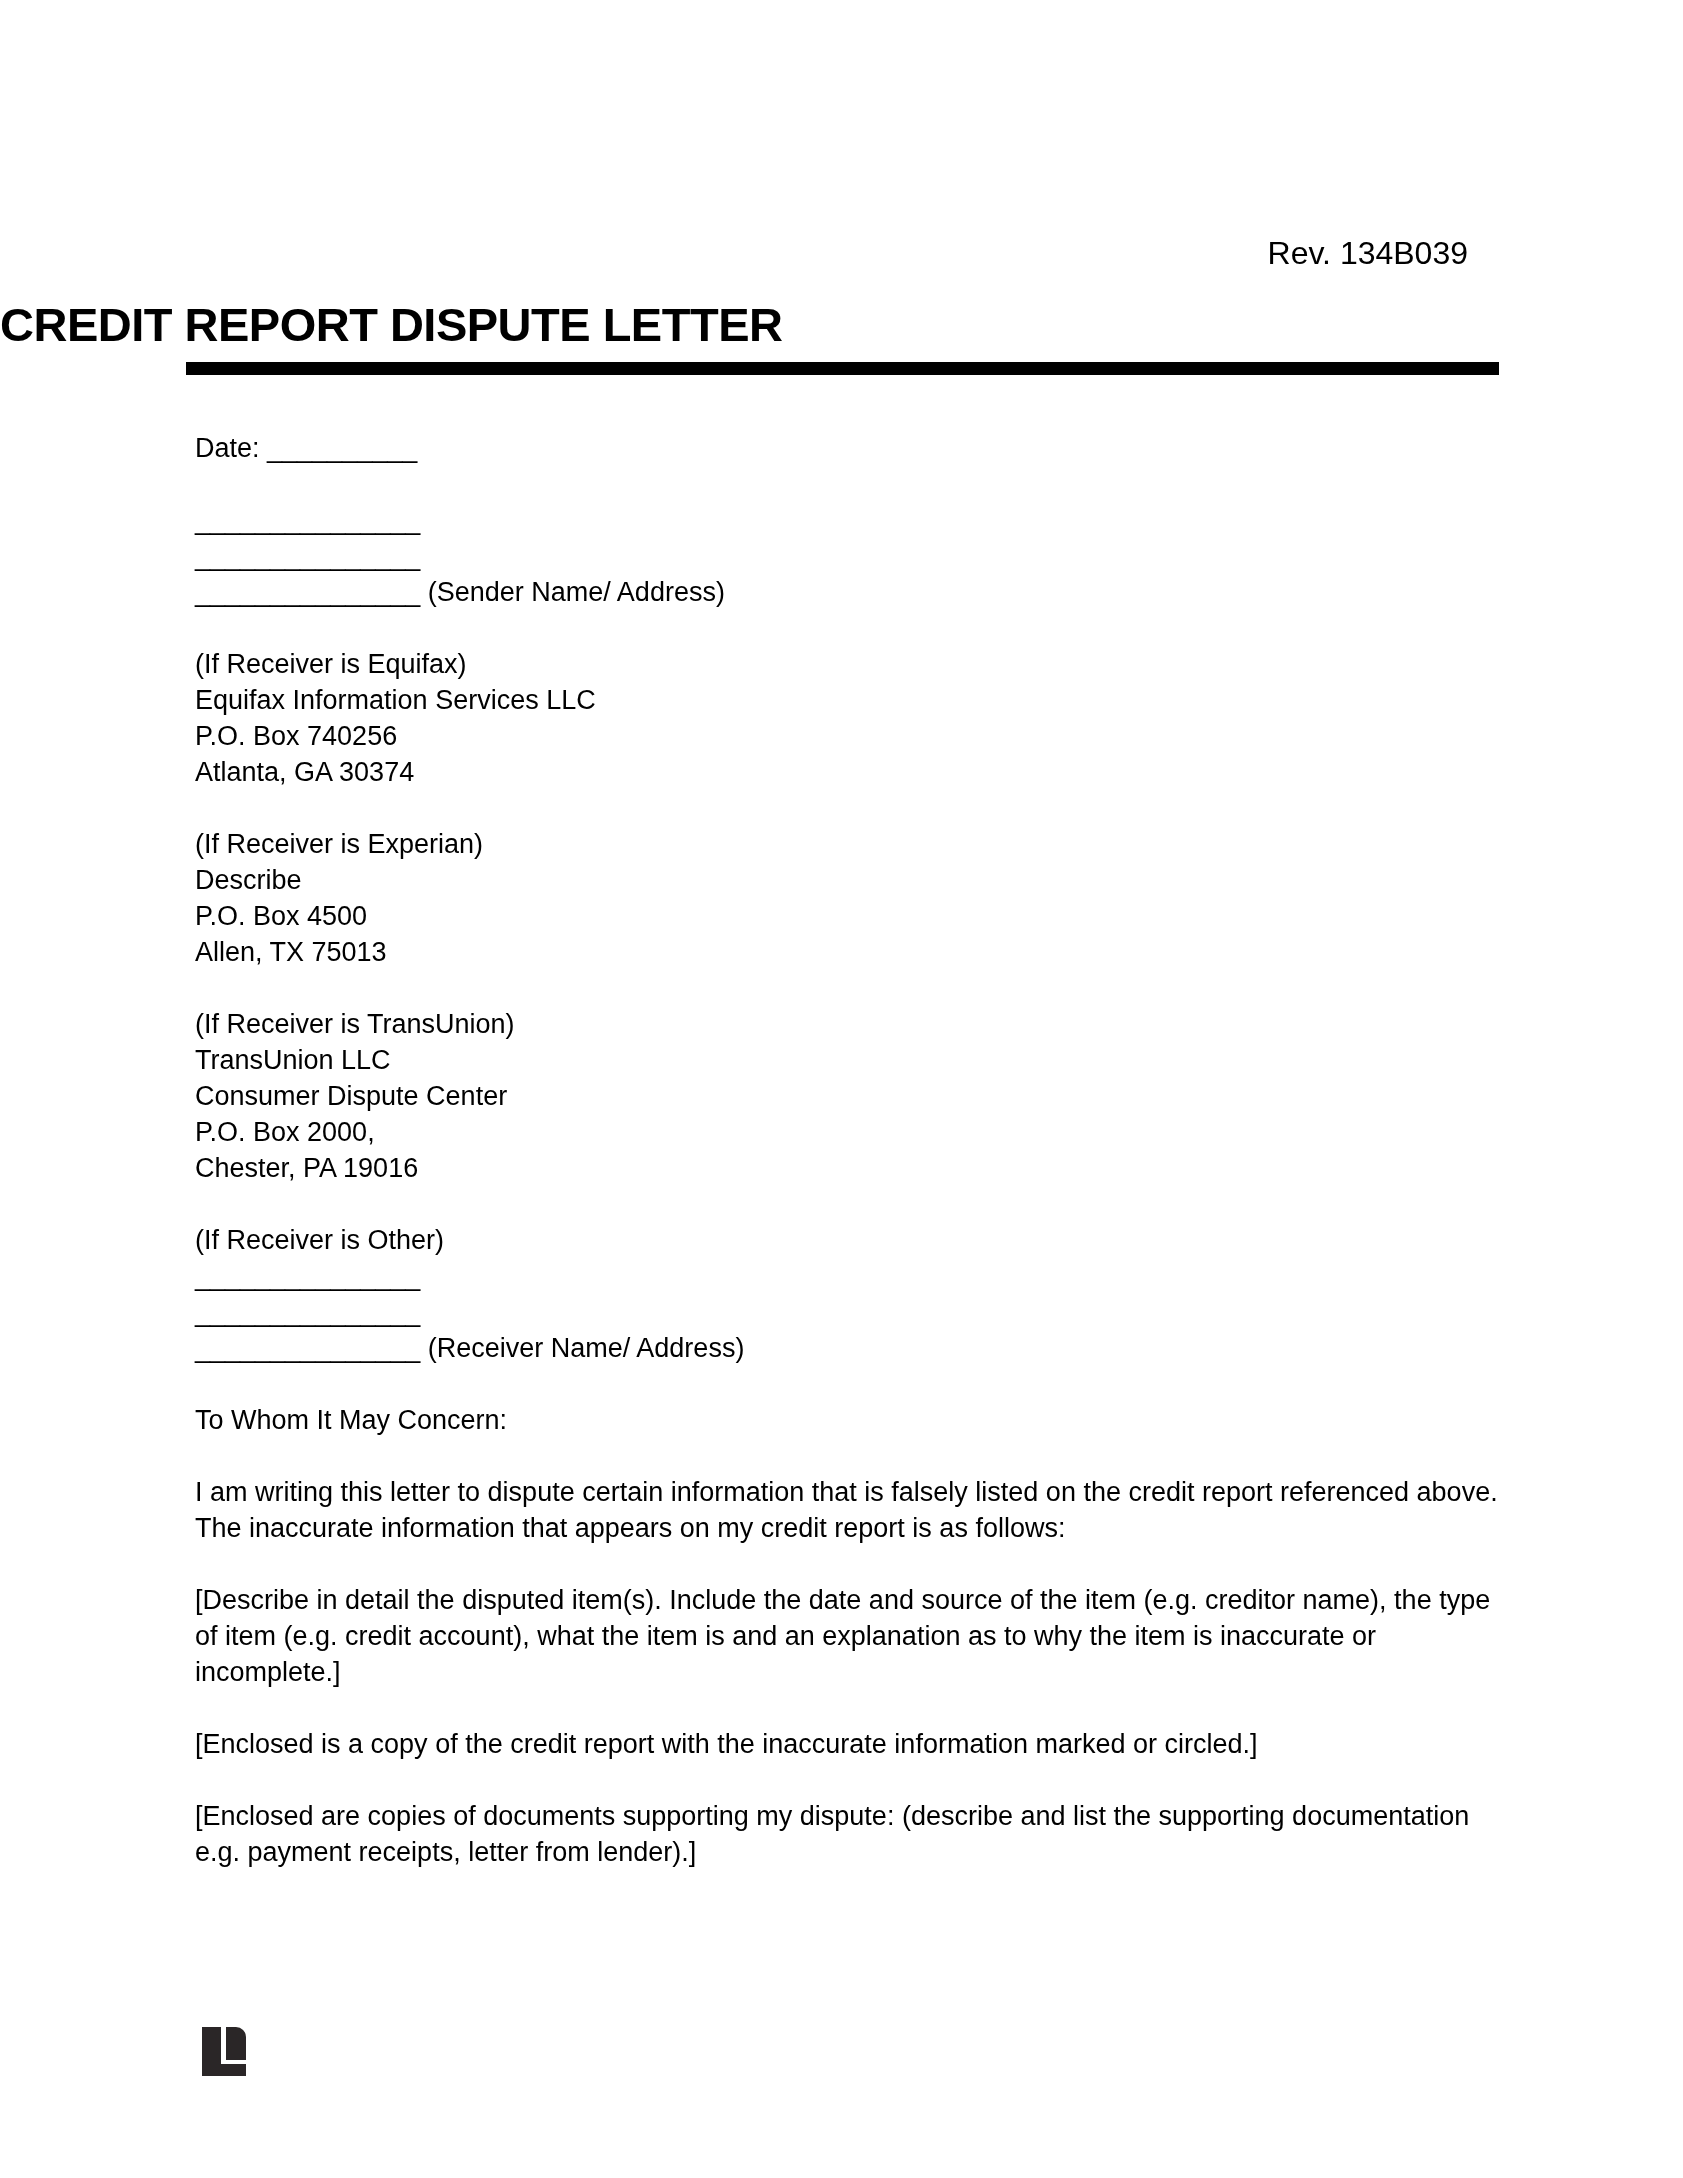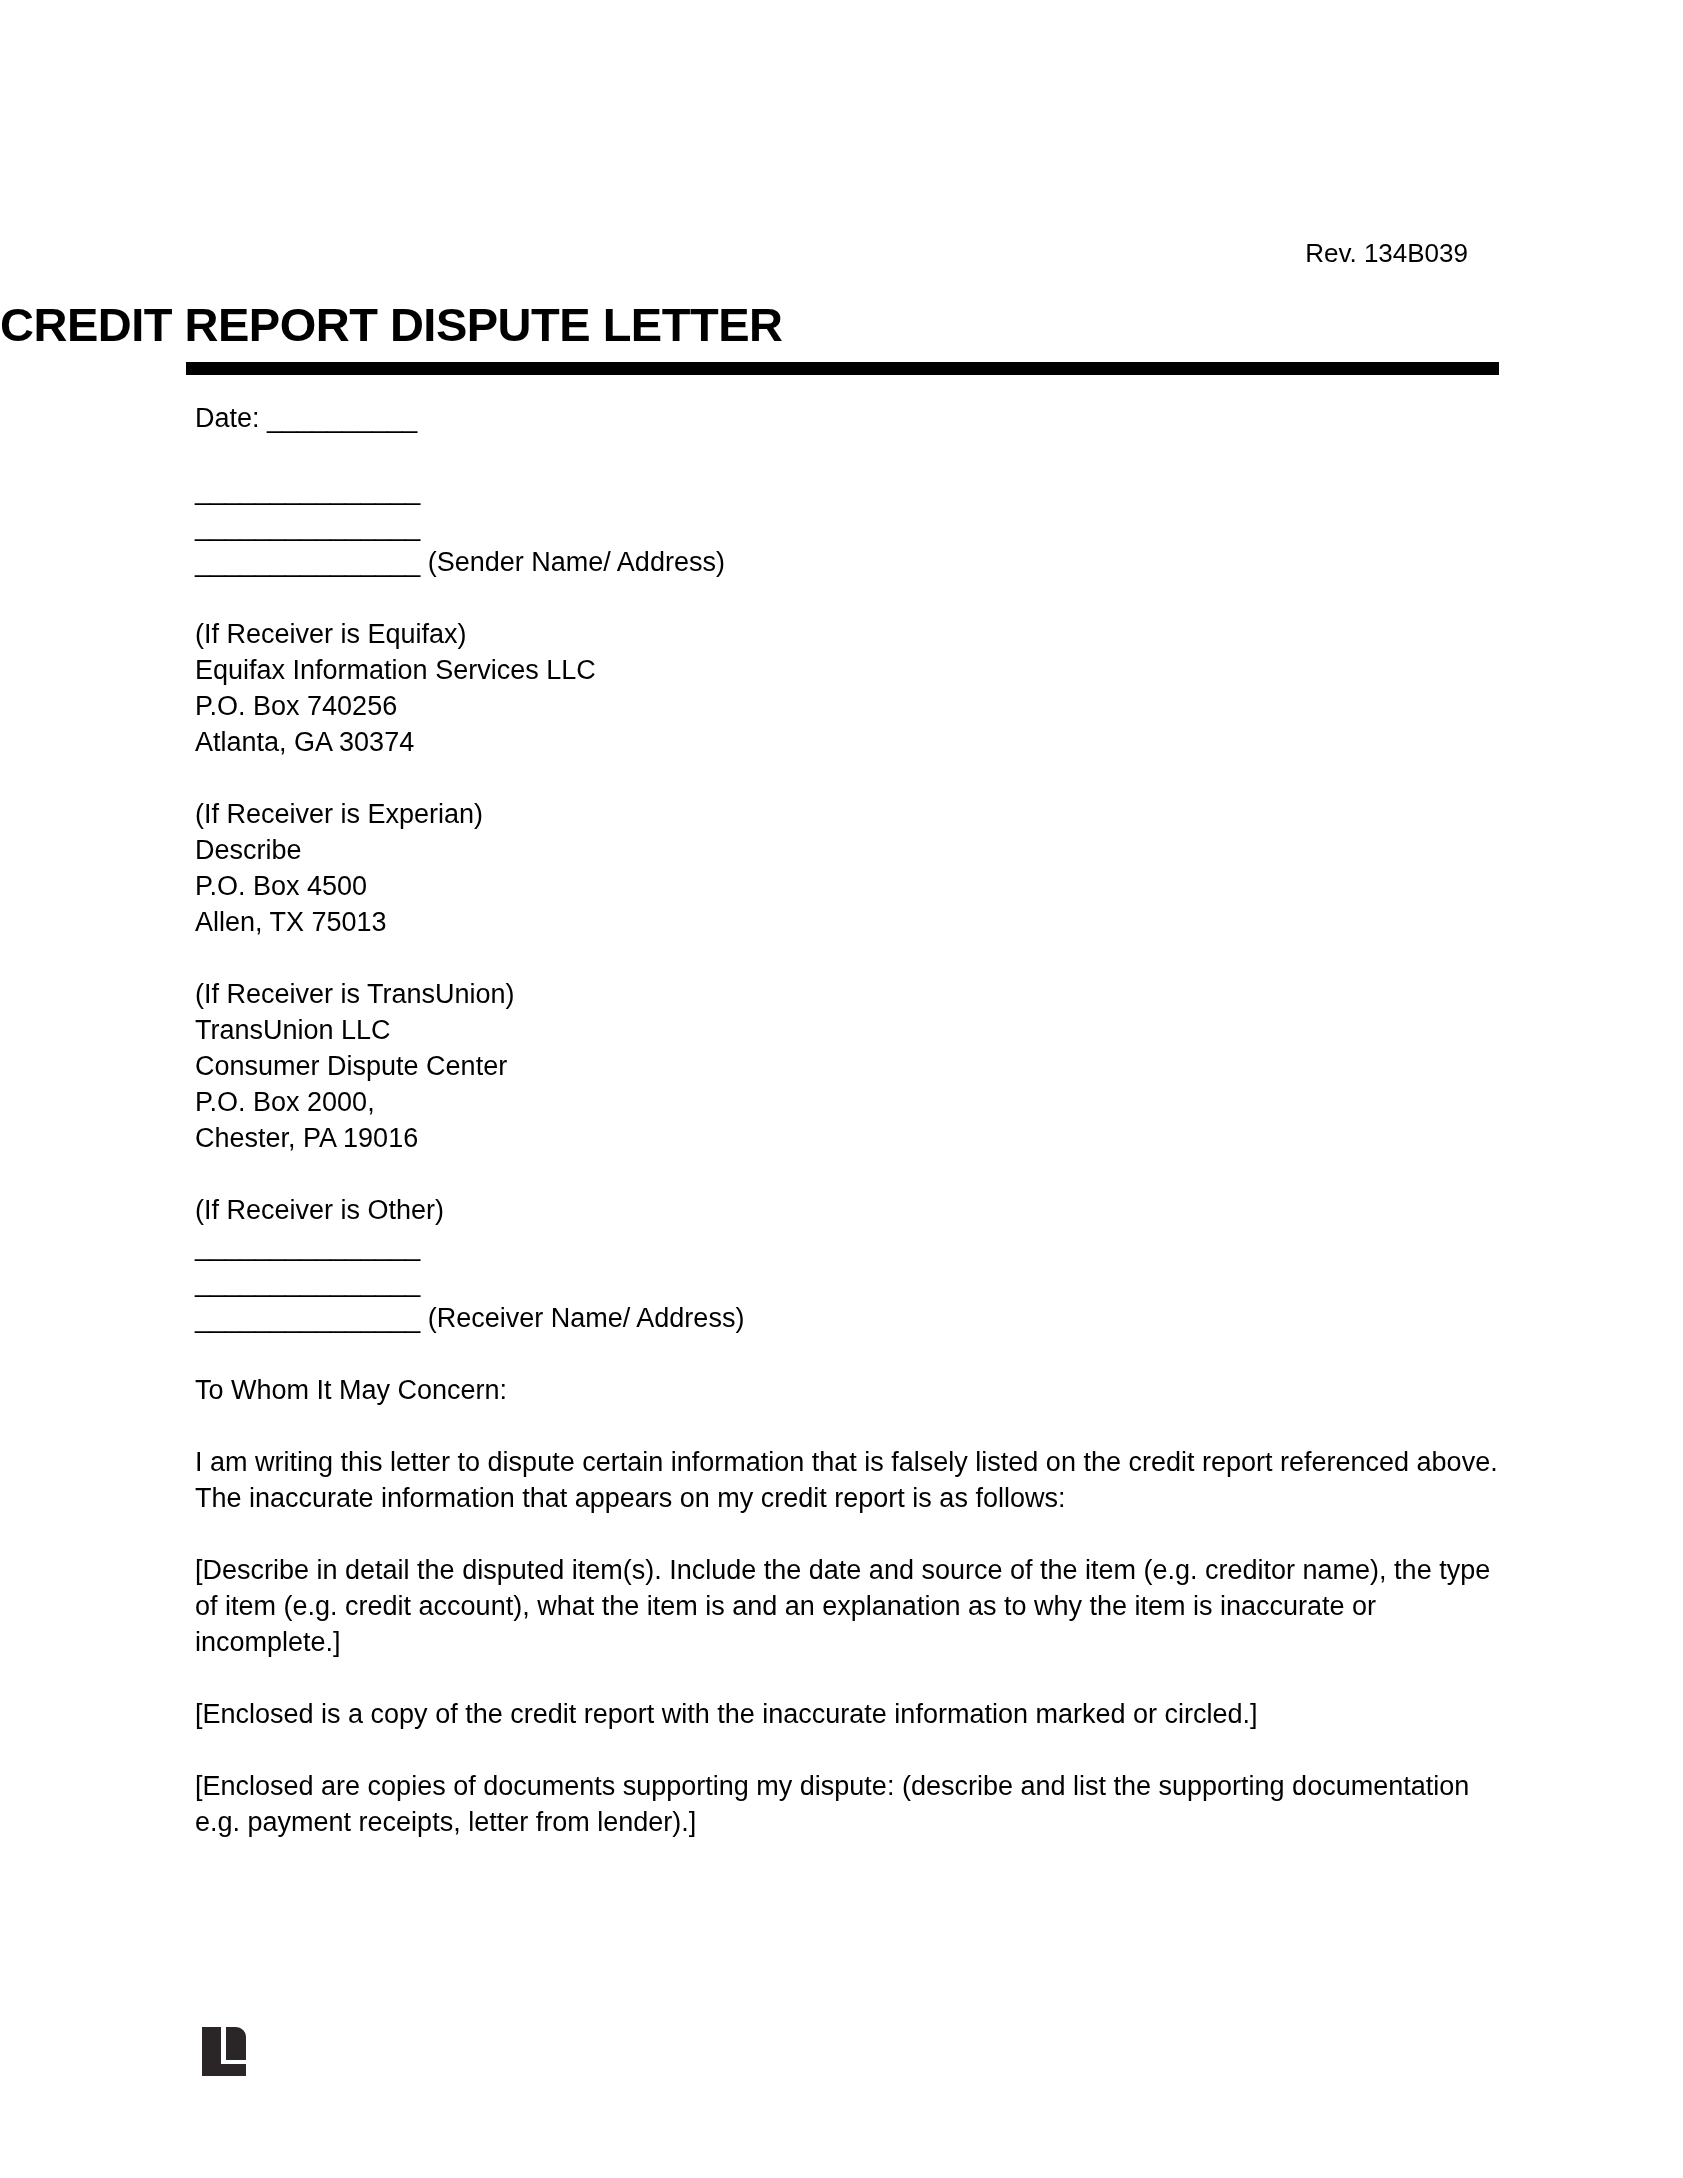--- a/index.html
+++ b/index.html
@@ -11,42 +11,42 @@
   }
   .page {
     position: relative;
     width: 1683px; height: 2178px;
     background: #ffffff;
     overflow: hidden;
   }
   .rev {
     position: absolute;
     top: 238px; right: 215px;
-    font-size: 26px;
+    font-size: 32px;
     line-height: 30px;
   }
   .title {
     position: absolute;
     top: 300px; left: 0;
     width: 1683px;
     margin: 0;
     font-size: 47px;
     font-weight: bold;
     letter-spacing: -0.5px;
     line-height: 50px;
   }
   .rule {
     position: absolute;
     top: 362px; left: 186px;
     width: 1313px; height: 13px;
     background: #000000;
   }
   .body {
     position: absolute;
-    top: 400px; left: 195px;
+    top: 430px; left: 195px;
     width: 1303px;
     font-size: 27px;
     line-height: 36px;
   }
   .blk { margin: 0 0 36px 0; }
   .blk p { margin: 0; }
   .indent { padding-left: 85px; }
   .logo {
     position: absolute;
     left: 202px; top: 2027px;

